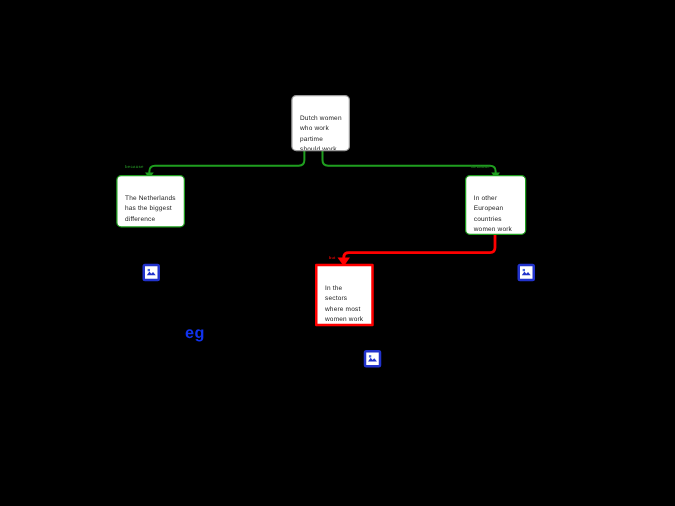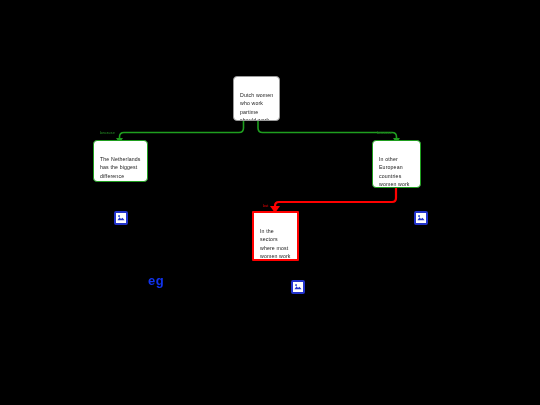--- a/index.html
+++ b/index.html
@@ -141,15 +141,15 @@
   </span>
 
   <span class="ph-icon" style="left:291px; top:280px;">
     <svg viewBox="0 0 14 14" xmlns="http://www.w3.org/2000/svg">
       <rect x="1" y="1" width="12" height="12" fill="#ffffff"></rect>
       <path d="M2 10 L5 6 L7 8.5 L9 6.5 L12 10 Z" fill="#2233cc"></path>
       <rect x="3" y="3" width="2.6" height="2.6" fill="#4a66dd"></rect>
     </svg>
   </span>
 
-  <div class="eg-text" style="left:148px; top:274px;">eg</div>
+  <div class="eg-text" style="left:148px; top:259px;">eg</div>
 
 </div>
 
 </body></html>

